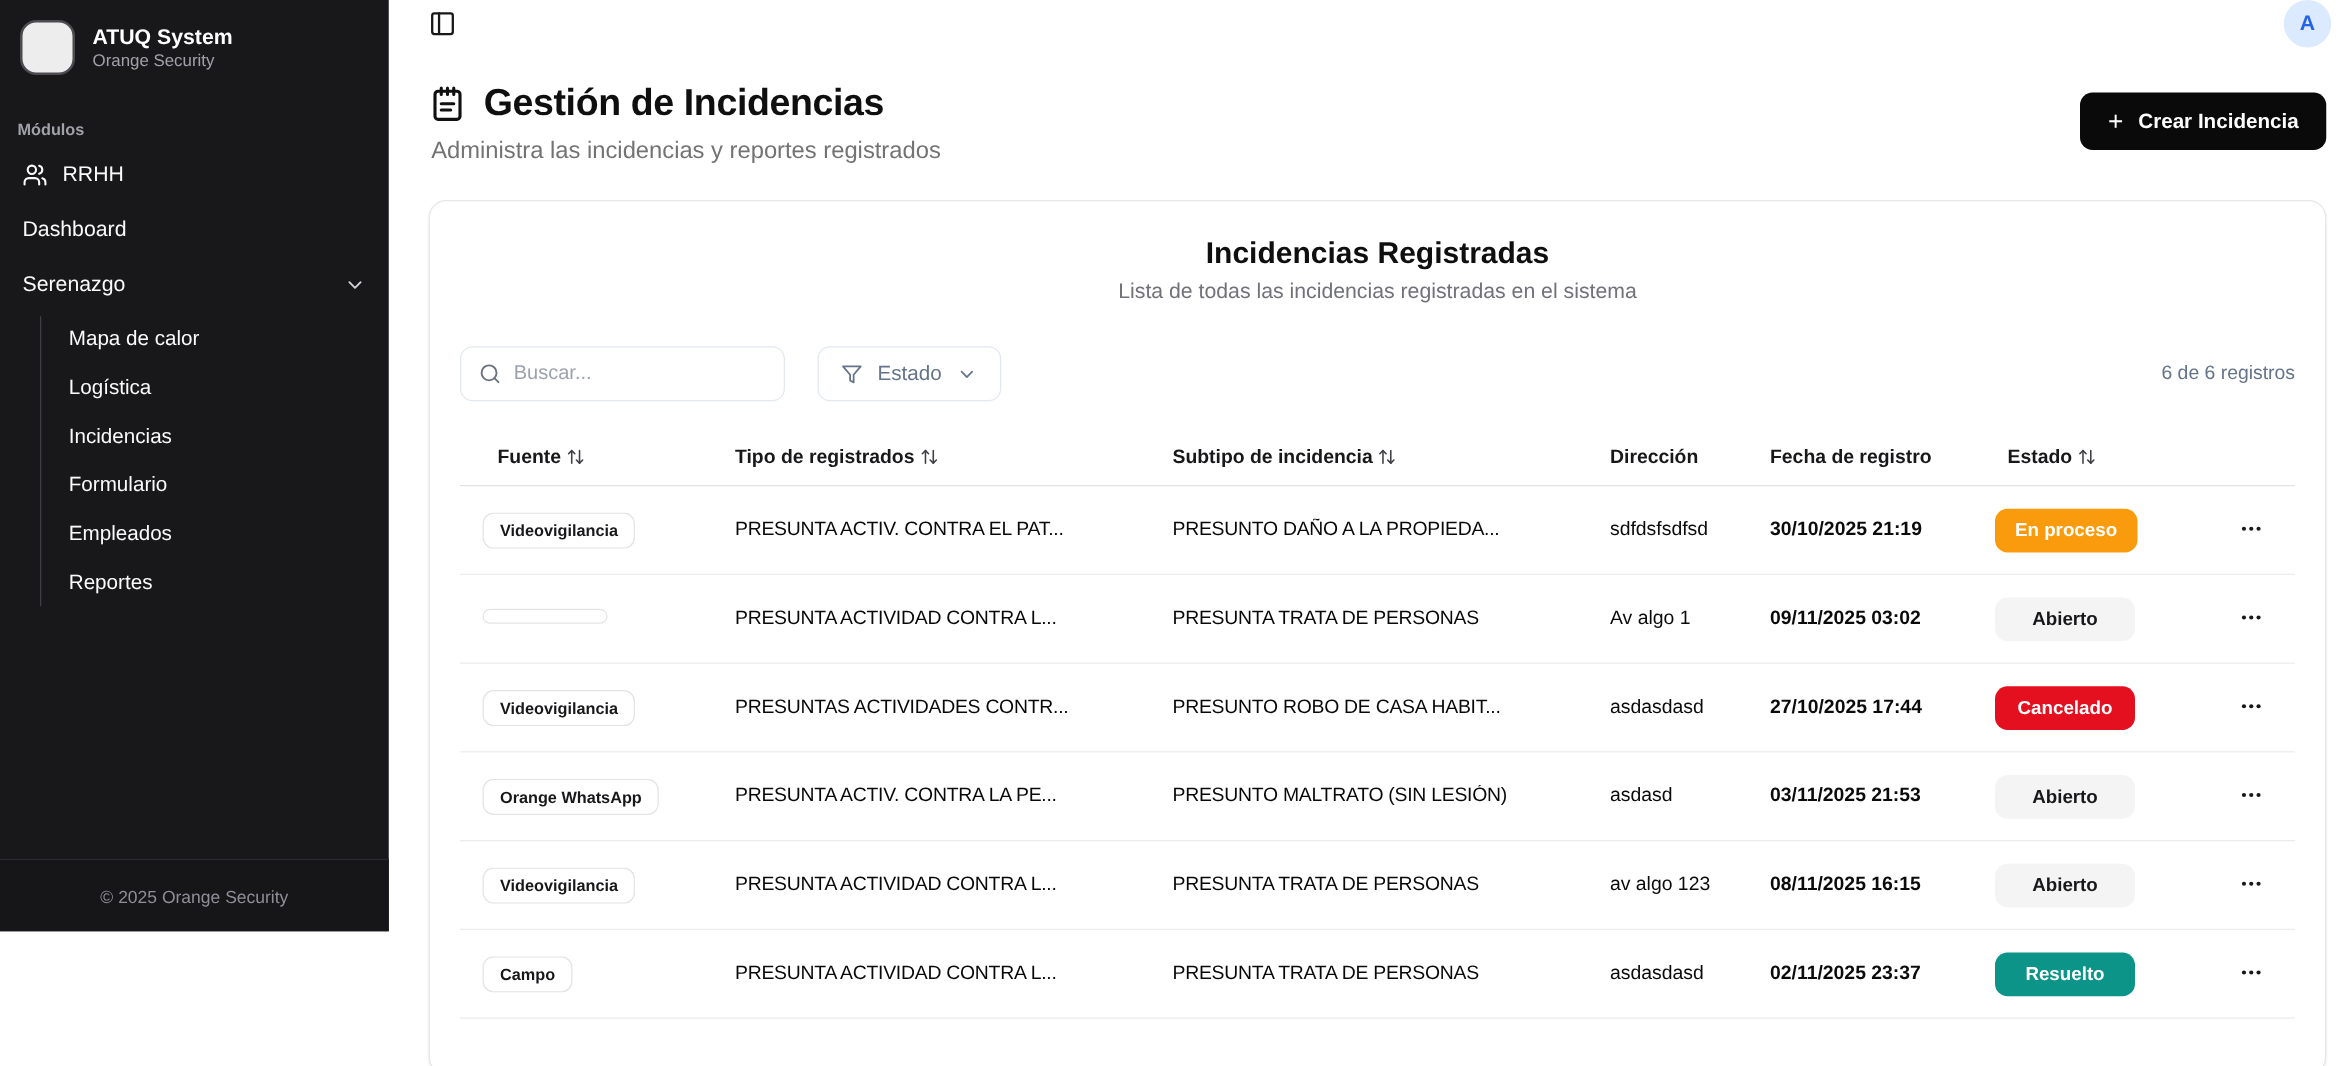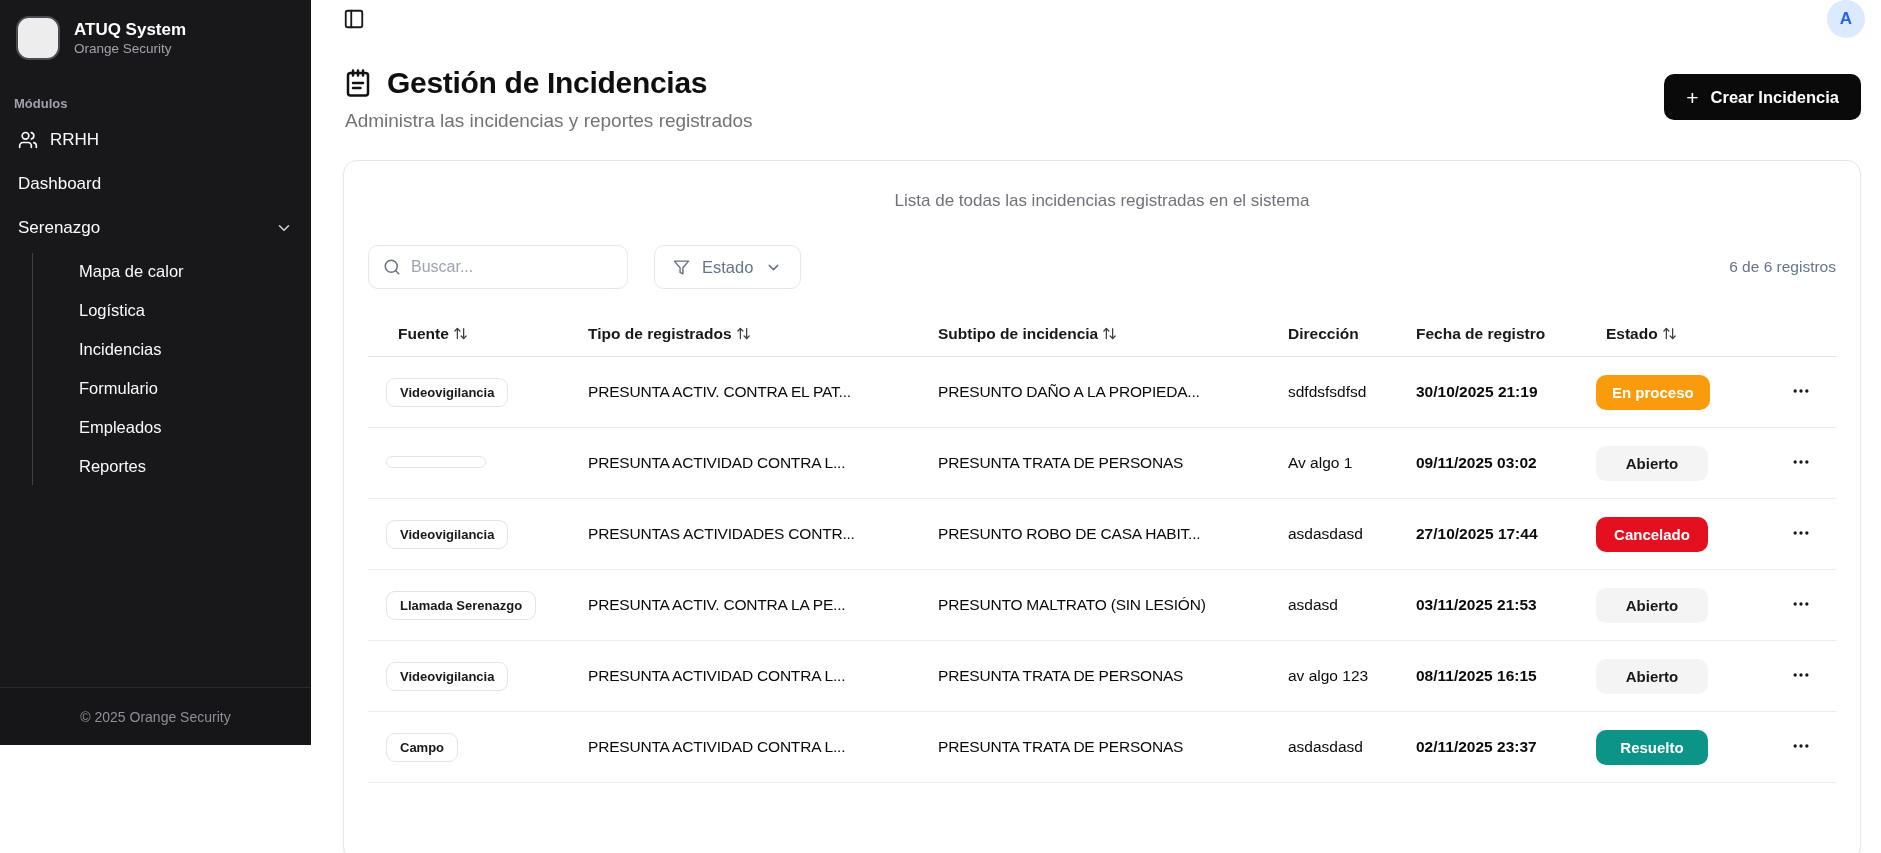--- a/index.html
+++ b/index.html
@@ -24,21 +24,21 @@
   .nav { padding:0 10px; }
   .nav-item {
     display:flex; align-items:center; gap:12px; padding:9px 8px;
     font-size:17px; color:#fafafa; border-radius:8px; cursor:pointer;
     margin-bottom:6px;
   }
   .nav-item .chev { margin-left:auto; color:#d4d4d8; }
   .nav-icon { width:20px; height:20px; color:#fafafa; flex:0 0 auto; }
   .submenu {
     margin:2px 0 0 22px; border-left:1px solid #3f3f46;
-    padding-left:40px; list-style:none;
+    padding-left:16px; list-style:none;
   }
   .submenu li {
     font-size:16.5px; color:#fafafa; padding:9px 6px; margin-bottom:2px;
     border-radius:8px; cursor:pointer;
   }
   .sidebar-footer {
     margin-top:auto; border-top:1px solid #2a2a2e; height:58px;
     display:flex; align-items:center; justify-content:center;
     font-size:14px; color:#8e8e96; background:#161619;
   }
@@ -199,20 +199,21 @@
         </div>
         <p class="page-sub">Administra las incidencias y reportes registrados</p>
       </div>
       <button class="create-btn">
         <span class="plus">+</span>
         <span>Crear Incidencia</span>
       </button>
     </div>
 
     <section class="card">
+      <h2 class="card-title">Incidencias Registradas</h2>
       <p class="card-sub">Lista de todas las incidencias registradas en el sistema</p>
 
       <div class="controls">
         <div class="search-box">
           <svg viewBox="0 0 24 24" fill="none" stroke="currentColor" stroke-width="2" stroke-linecap="round" stroke-linejoin="round">
               <circle cx="11" cy="11" r="8"></circle>
               <path d="m21 21-4.3-4.3"></path>
             </svg>
           <input type="text" placeholder="Buscar..." style="">
         </div>
@@ -316,21 +317,21 @@
               <div><span class="status-badge st-cancelado">Cancelado</span></div>
               <div class="row-actions">
                 <button class="dots-btn"><svg viewBox="0 0 24 24" fill="currentColor">
                     <circle cx="5" cy="12" r="2"></circle>
                     <circle cx="12" cy="12" r="2"></circle>
                     <circle cx="19" cy="12" r="2"></circle>
                   </svg></button>
               </div>
             </div>
             <div class="t-row">
-              <div class="cell cell-fuente"><span class="fuente-badge">Llamada Serenazgo</span></div>
+              <div class="cell cell-fuente"><span class="fuente-badge">Orange WhatsApp</span></div>
               <div class="cell cell-tipo">PRESUNTA ACTIV. CONTRA LA PE...</div>
               <div class="cell cell-subtipo">PRESUNTO MALTRATO (SIN LESIÓN)</div>
               <div class="cell cell-direccion">asdasd</div>
               <div class="cell cell-fecha">03/11/2025 21:53</div>
               <div><span class="status-badge st-abierto">Abierto</span></div>
               <div class="row-actions">
                 <button class="dots-btn"><svg viewBox="0 0 24 24" fill="currentColor">
                     <circle cx="5" cy="12" r="2"></circle>
                     <circle cx="12" cy="12" r="2"></circle>
                     <circle cx="19" cy="12" r="2"></circle>

